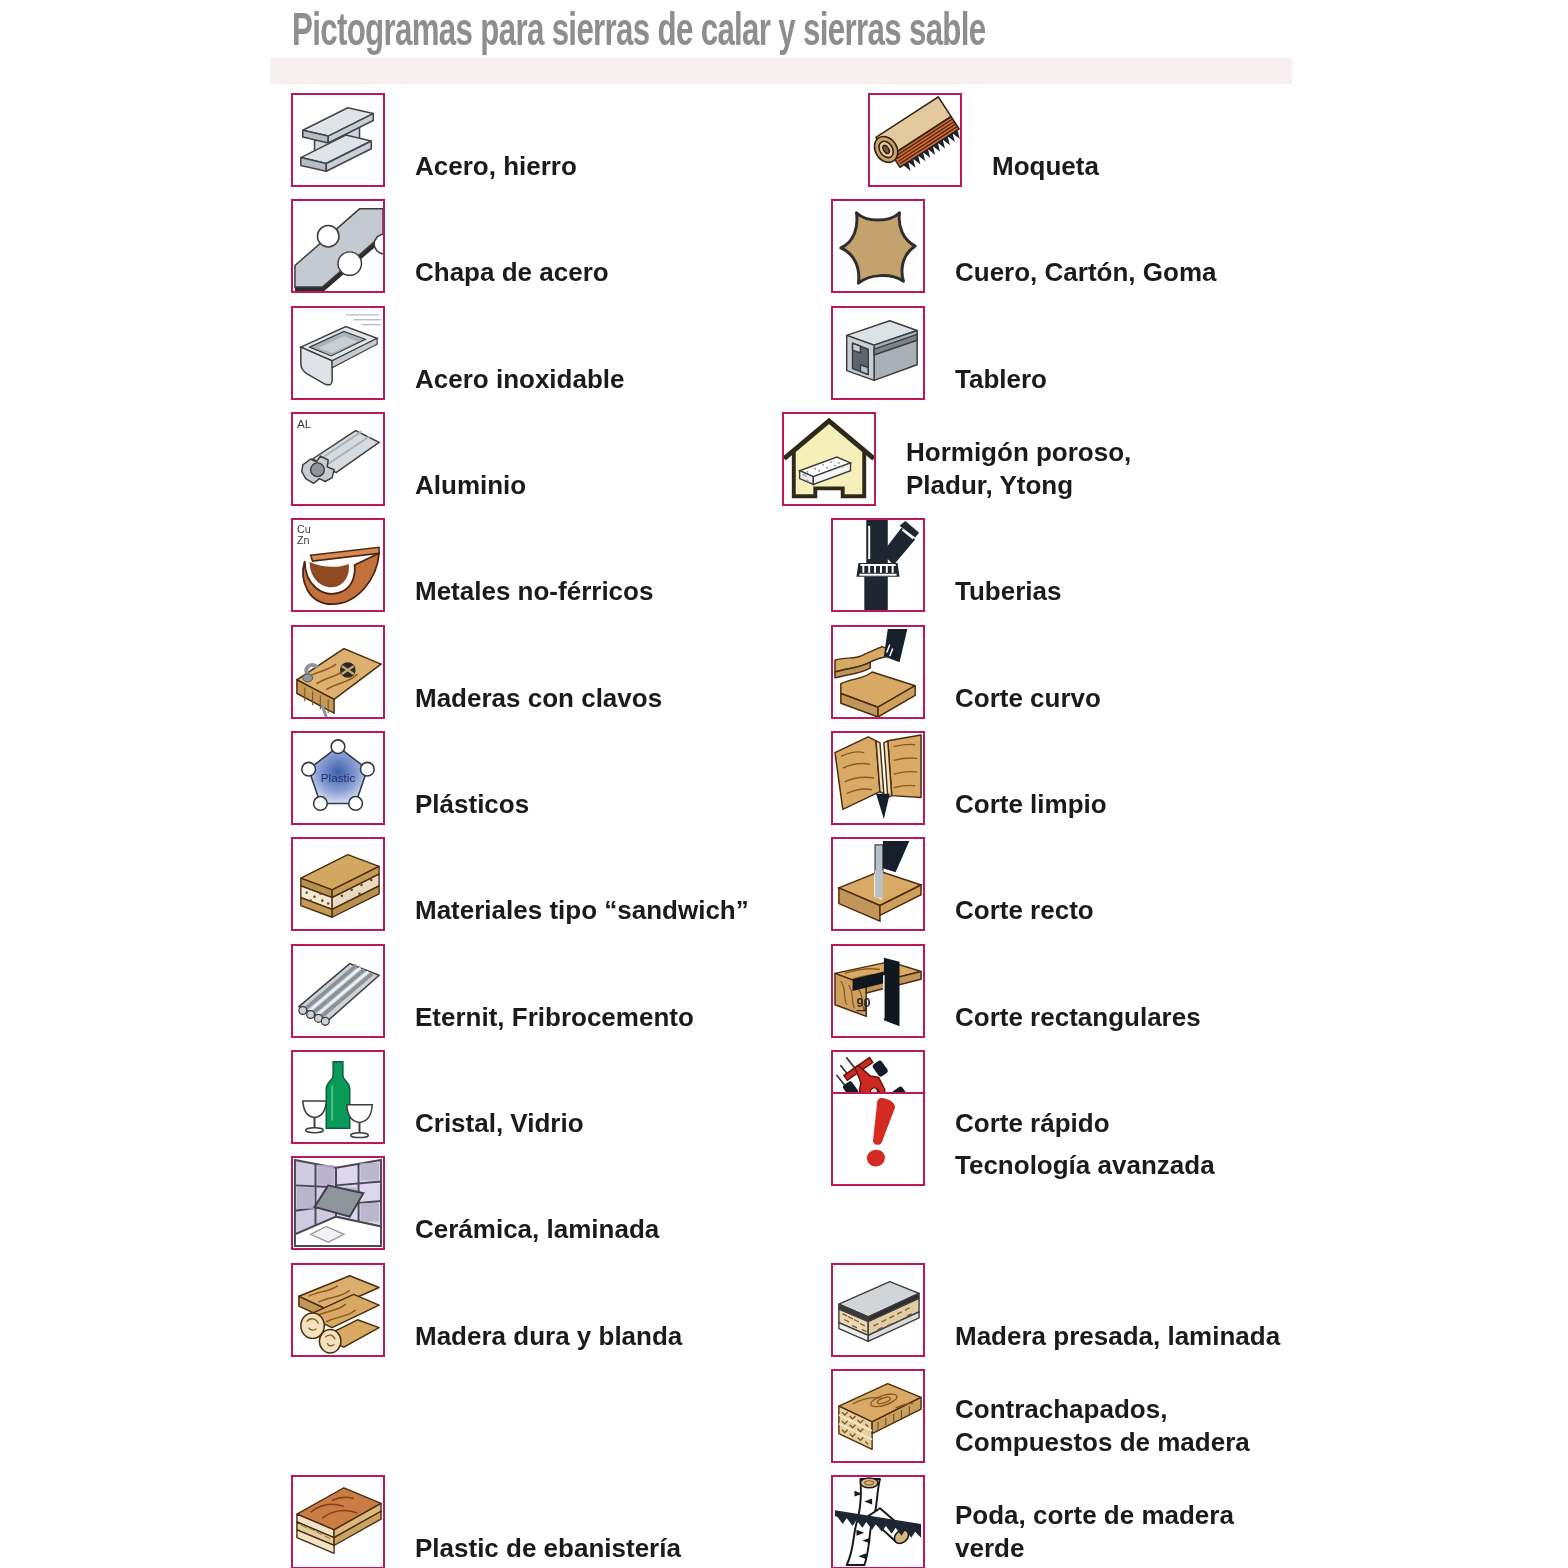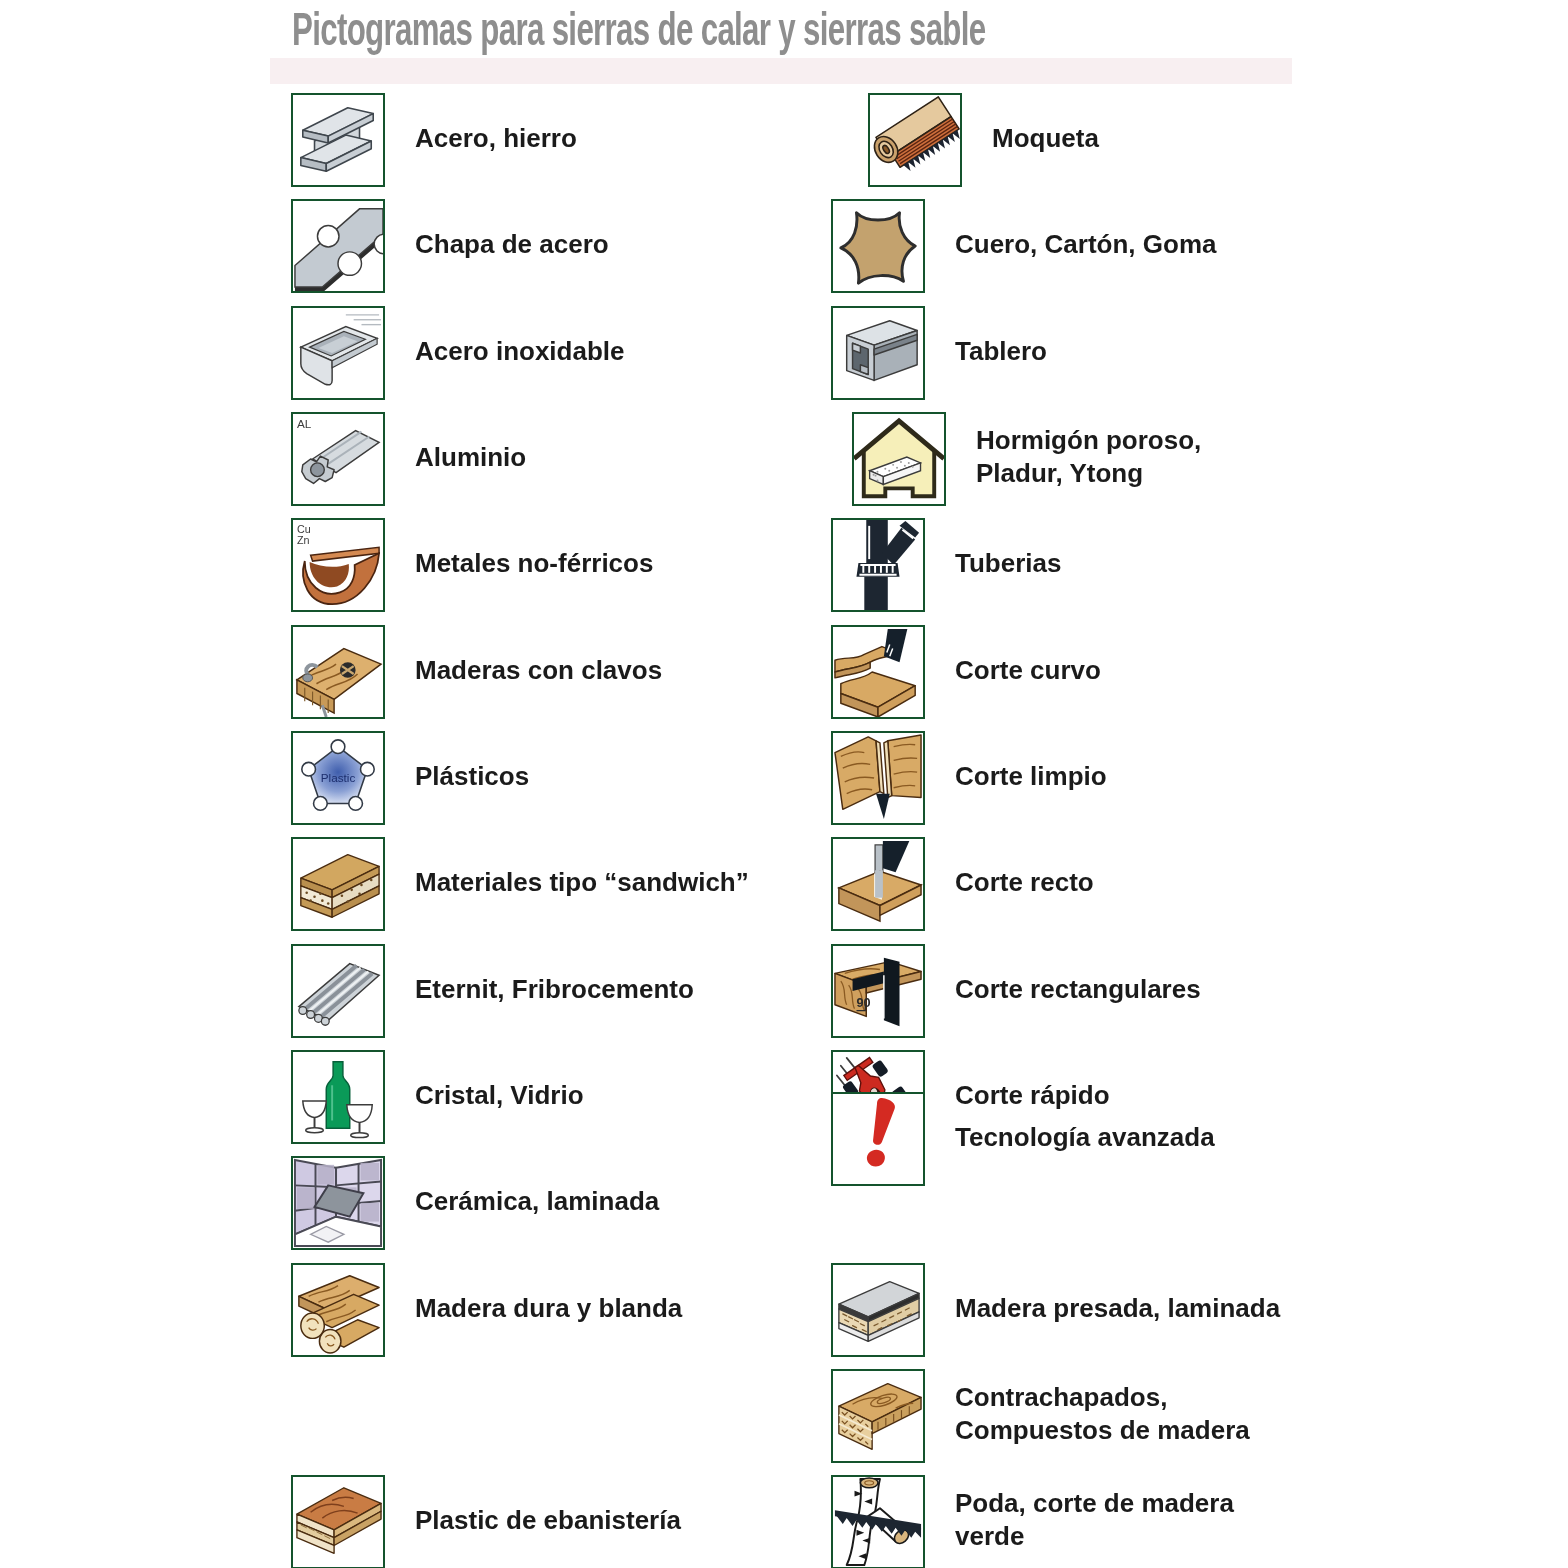--- a/index.html
+++ b/index.html
@@ -1,22 +1,22 @@
 <!DOCTYPE html>
 <html><head>
 <meta charset="utf-8">
 <style>
   html,body{margin:0;padding:0;background:#fff;}
   .page{position:relative;width:1292px;height:1568px;background:#ffffff;overflow:hidden;
         font-family:"Liberation Sans",sans-serif;}
   .title{position:absolute;left:292px;top:2px;font-size:46px;font-weight:bold;color:#8e8e8e;
          letter-spacing:-1px;transform:scaleX(0.68);transform-origin:left top;white-space:nowrap;}
   .title-band{position:absolute;left:270px;top:58px;width:1058px;height:26px;background:#f8eff1;}
-  .row{position:absolute;display:flex;align-items:center;}
-  .icon-box{width:94px;height:94px;border:2px solid #14532d;box-sizing:border-box;background:#fff;flex:0 0 auto;}
+  .row{position:absolute;display:flex;align-items:flex-end;}
+  .icon-box{width:94px;height:94px;border:2px solid #be185d;box-sizing:border-box;background:#fff;flex:0 0 auto;}
   .icon-box svg{display:block;width:90px;height:90px;}
   .lbl{margin-left:30px;padding-bottom:4px;font-size:26px;font-weight:bold;color:#1b1b1b;
        line-height:33px;white-space:pre-line;}
   svg text{font-family:"Liberation Sans",sans-serif;}
 </style>
 </head>
 <body>
 
 <div class="page">
   <div class="title">Pictogramas para sierras de calar y sierras sable</div>
@@ -326,21 +326,21 @@
         <polygon points="20,36 36,42 36,68 20,62" fill="#5d666e"></polygon>
         <polygon points="20,36 28,39 28,46 20,43" fill="#c8ced4"></polygon>
         <polygon points="28,58 36,61 36,68 28,65" fill="#b6bdc4"></polygon>
         <polygon points="42,42 86,27 86,33 42,48" fill="#7a828a"></polygon>
       </g>
         </svg>
     </div>
     <div class="lbl">Tablero</div>
   </div>
 
-  <div class="row" style="left:852px;top:412px">
+  <div class="row" style="left:782px;top:412px">
     <div class="icon-box">
       <svg viewBox="0 0 92 92">
         <polygon points="10,38 46,9 82,38 82,84 60,84 60,76 32,76 32,84 10,84" fill="#f6efb9"></polygon>
         <path d="M2,44 L46,7 L90,44" fill="none" stroke="#2e2a1a" stroke-width="5" stroke-linecap="square"></path>
         <path d="M10,38 L10,84 L32,84 L32,76 L60,76 L60,84 L82,84 L82,38" fill="none" stroke="#2e2a1a" stroke-width="4"></path>
         <g stroke="#3c3c3c" stroke-width="1.4">
           <polygon points="16,58 54,44 68,50 30,64" fill="#ffffff"></polygon>
           <polygon points="16,58 30,64 30,72 16,66" fill="#ececec"></polygon>
           <polygon points="30,64 68,50 68,58 30,72" fill="#f6f6f6"></polygon>
         </g>

